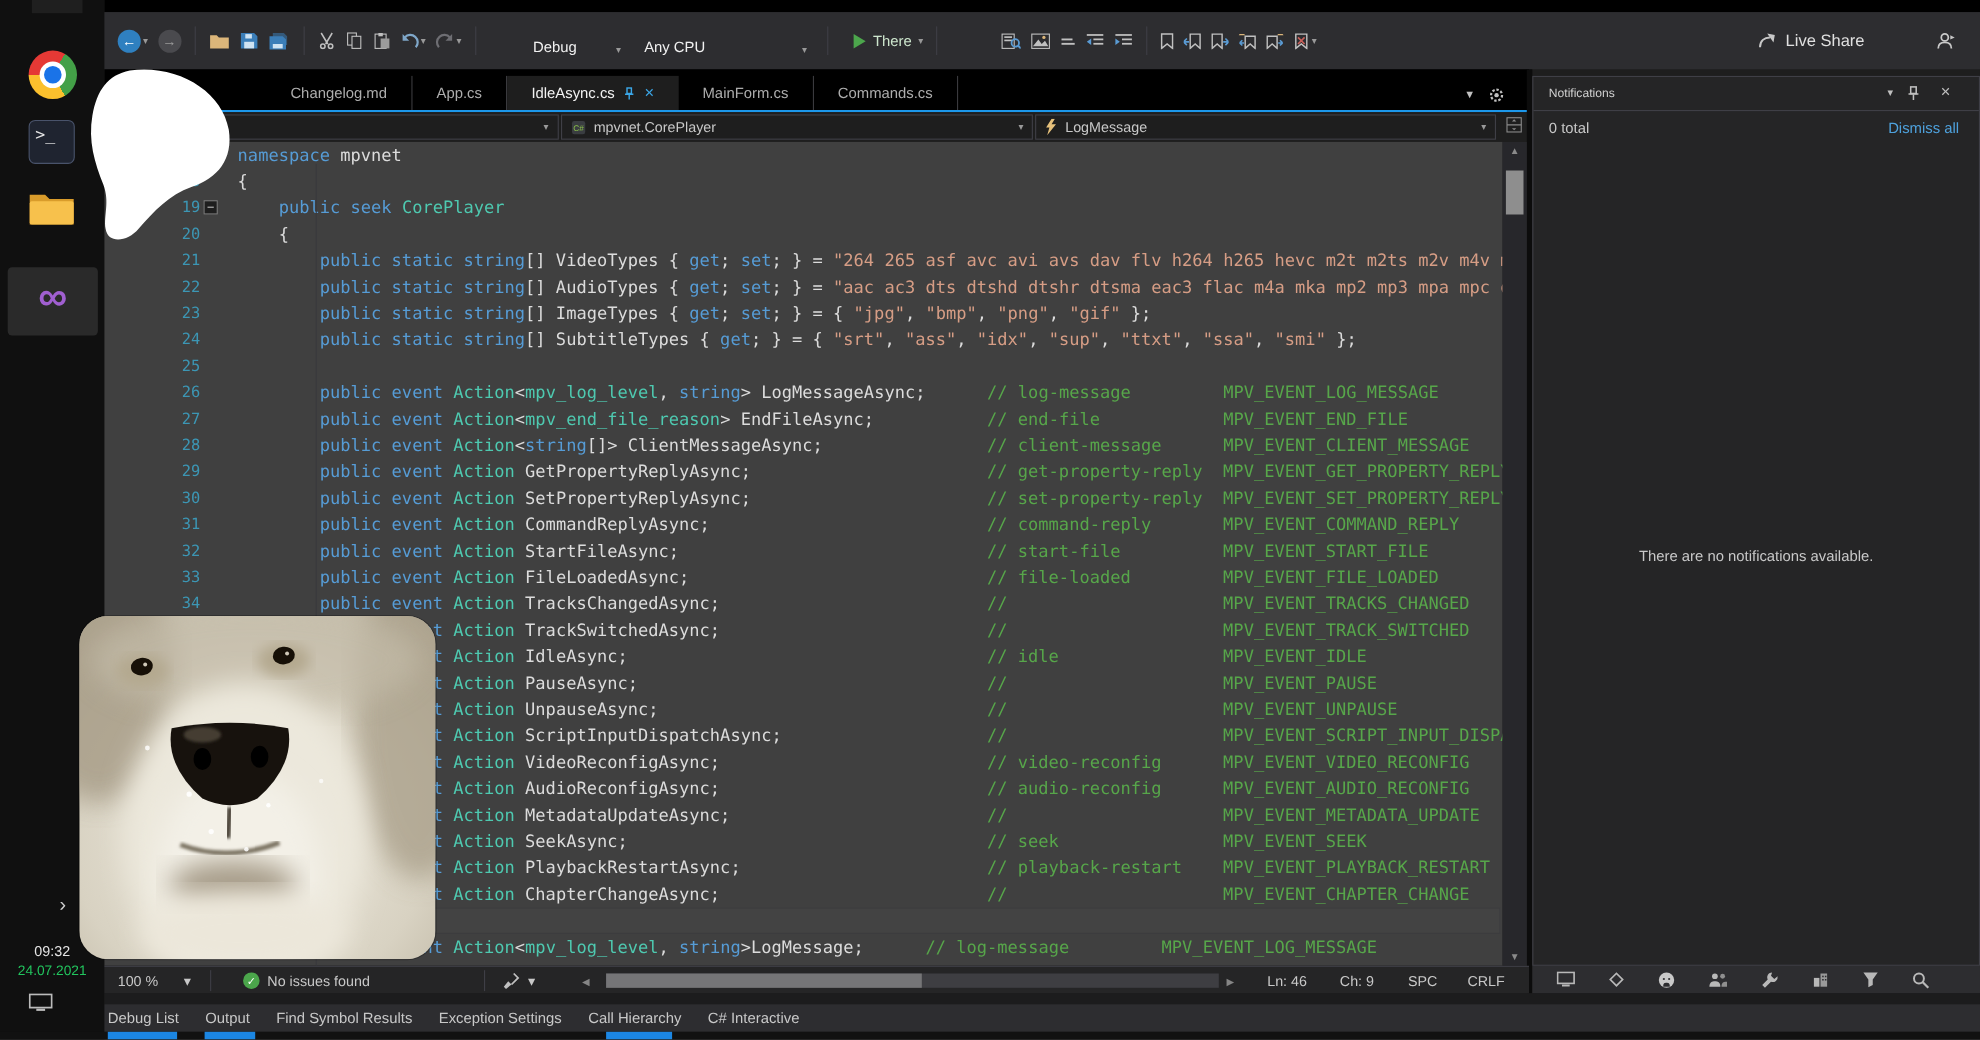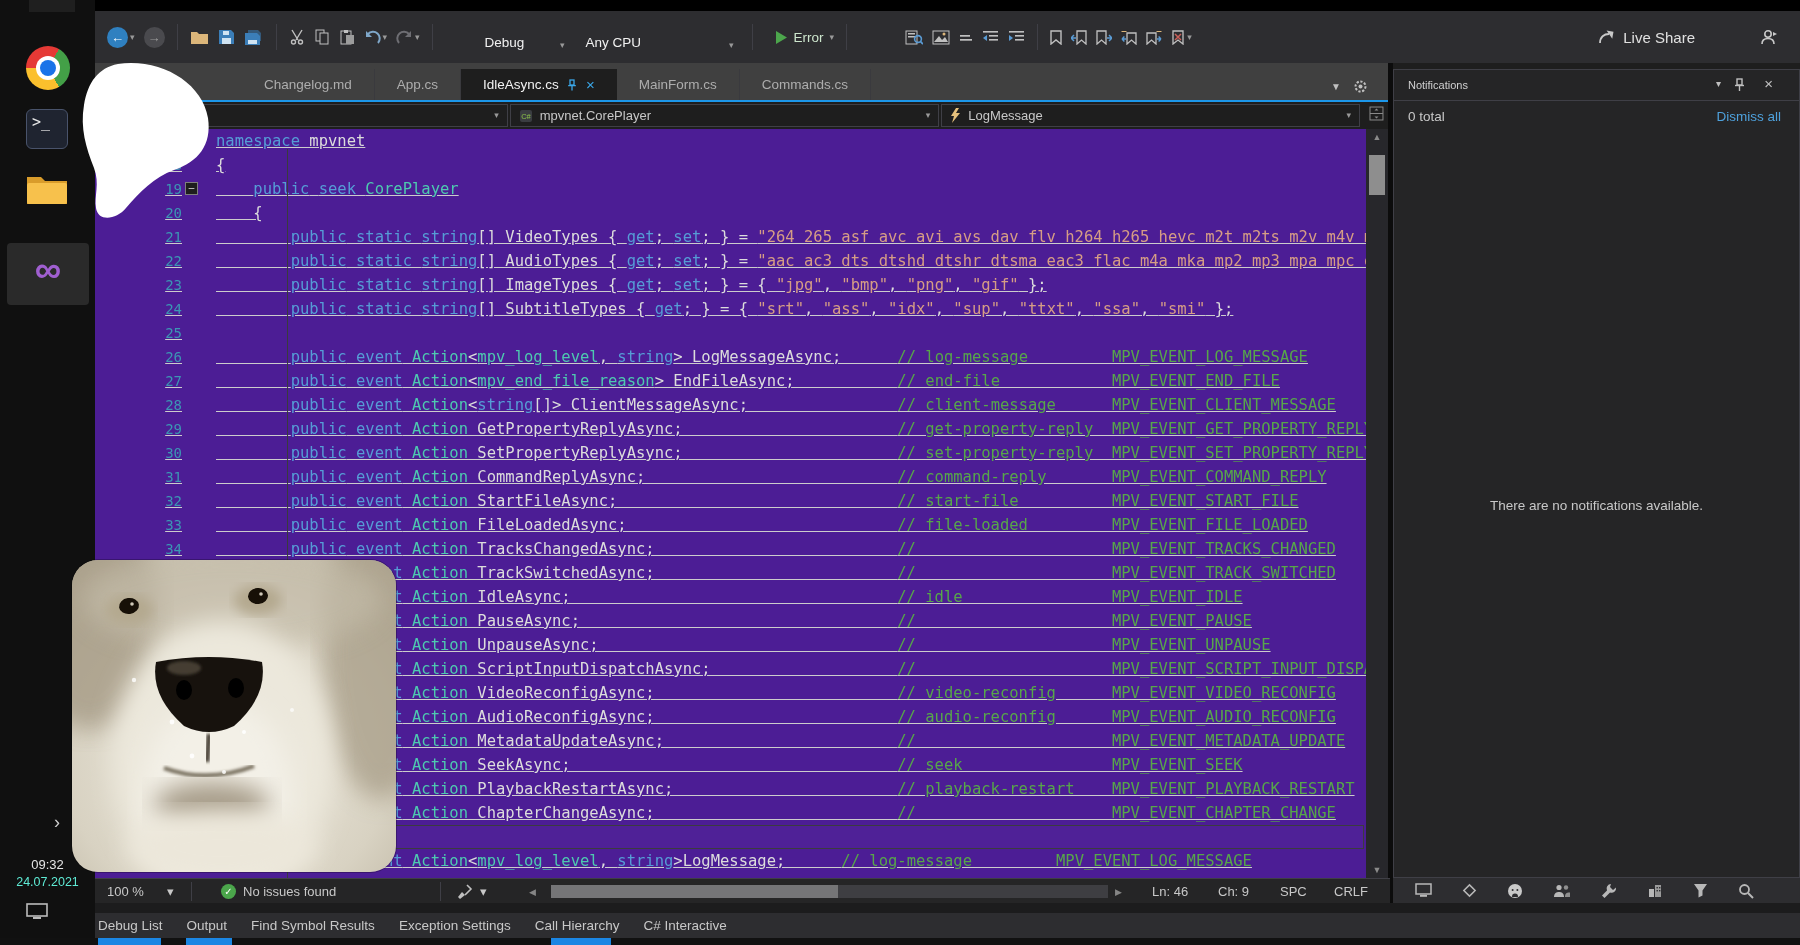--- a/index.html
+++ b/index.html
@@ -16,21 +16,21 @@
      background:conic-gradient(from 150deg,#fbc02d 0 120deg,#e53935 0 240deg,#43a047 0 360deg);}
   #chrome-ic::before{content:"";position:absolute;left:10px;top:10px;width:24px;height:24px;border-radius:50%;background:#fff;}
   #chrome-ic::after{content:"";position:absolute;left:14px;top:14px;width:16px;height:16px;border-radius:50%;background:#1a73e8;}
   #term-ic{top:109px;width:42px;height:40px;background:#1f2430;border:1px solid #49536b;border-radius:6px;
      color:#e8e8e8;font-family:"DejaVu Sans Mono",monospace;font-size:15px;line-height:18px;padding:3px 0 0 5px;box-sizing:border-box;}
   #folder-ic{top:172px;}
   #vs-tile{left:7px;top:243px;width:82px;height:62px;background:#2a2a2a;border-radius:4px;}
   #vs-ic{left:0;top:6px;width:82px;text-align:center;color:#a05fd0;font-size:37px;font-weight:bold;}
   #tb-chevron{left:54px;top:812px;color:#cfcfcf;font-size:18px;}
   #tb-clock{left:0;top:857px;width:95px;text-align:center;color:#e4e4e4;font-size:13px;}
-  #tb-date{left:0;top:875px;width:95px;text-align:center;color:#5eead4;font-size:12.5px;}
+  #tb-date{left:0;top:875px;width:95px;text-align:center;color:#22c55e;font-size:12.5px;}
   #tb-desktop{left:26px;top:903px;}
 
   
   #top-strip{left:95px;top:0;width:1705px;height:11px;background:#000;}
   #toolbar{left:95px;top:11px;width:1705px;height:52px;background:#2D2D30;display:flex;align-items:center;padding-left:12px;box-sizing:border-box;gap:9px;}
   .tbtn{display:flex;align-items:center;gap:2px;flex:none;}
   .circ{width:21px;height:21px;border-radius:50%;display:flex;align-items:center;justify-content:center;font-size:13px;color:#fff;}
   .circ.back{background:#2F80C0;}
   .circ.fwd{background:#4a4a4e;color:#9a9a9a;}
   .caret{color:#999;font-size:9px;line-height:9px;}
@@ -39,39 +39,39 @@
   #dd-debug{width:80px;margin-left:34px;}
   #dd-platform{width:148px;}
   #start-btn{display:flex;align-items:center;gap:6px;margin-left:10px;flex:none;}
   #start-btn span.lbl{color:#cde6cd;font-size:13.5px;}
   .ticon{flex:none;}
   #ls-group{margin-left:auto;display:flex;align-items:center;gap:8px;flex:none;}
   #ls-label{color:#E0E0E0;font-size:15px;}
   #fb-icon{margin-left:56px;margin-right:22px;}
 
   
-  #tabstrip{left:95px;top:63px;width:1295px;height:37px;background:#404040;}
+  #tabstrip{left:95px;top:63px;width:1295px;height:37px;background:#000000;}
   #tabs{position:absolute;left:147px;bottom:0;display:flex;align-items:stretch;height:31px;}
   .tab{display:flex;align-items:center;padding:0 22px;font-size:13.5px;color:#ADADAD;border-right:1px solid #3a3a3e;gap:8px;}
   .tab.active{background:#1E1E1E;color:#F2F2F2;border-right:none;}
   .tab .tclose{color:#3BA7E8;font-size:15px;line-height:14px;}
   #tabstrip-extra{position:absolute;right:22px;bottom:6px;display:flex;gap:12px;align-items:center;}
   #blue-underline{left:95px;top:100px;width:1295px;height:2px;background:#1C97EA;}
 
   
   #navbar{left:95px;top:102px;width:1295px;height:27px;background:#1E1E1E;display:flex;}
   .combo{border:1px solid #3F3F46;margin:2px 1px;display:flex;align-items:center;padding:0 8px;gap:7px;box-sizing:border-box;font-size:13px;color:#C8C8C8;}
   #combo-scope{width:413px;justify-content:flex-end;}
   #combo-type{width:431px;}
   #combo-member{width:420px;}
   .combo .grow{flex:1;}
   #split-grip{margin:3px 6px 0 8px;}
 
   
-  #editor{left:95px;top:129px;width:1271px;height:749px;background:#4c1d95;overflow:hidden;text-decoration:underline;}
+  #editor{left:95px;top:129px;width:1271px;height:749px;background:#404040;overflow:hidden;}
   #outline-line{position:absolute;left:192px;top:20px;width:1px;height:729px;background:#3a3a3e;}
   .code-row{display:flex;height:24px;line-height:24px;font-family:"DejaVu Sans Mono",monospace;font-size:15.5px;white-space:pre;}
   .ln{width:87px;text-align:right;color:#3C96B4;font-size:14px;flex:none;}
   .fold{width:34px;flex:none;position:relative;}
   .foldbox{position:absolute;left:3px;top:5px;width:13px;height:13px;border:1px solid #7e7e7e;background:#1E1E1E;color:#c0c0c0;
            font-size:11px;line-height:12px;text-align:center;box-sizing:border-box;z-index:2;}
   .code{flex:1;white-space:pre;}
   .tk-k{color:#569CD6;} .tk-t{color:#4EC9B0;} .tk-s{color:#D69D85;} .tk-c{color:#57A64A;} .tk-p{color:#DCDCDC;}
   #cur-line{position:absolute;left:121px;top:696px;width:1146px;height:22px;border:1px solid #3c3c3f;background:rgba(255,255,255,0.02);}
 
@@ -212,21 +212,21 @@
   </span>
   <span class="ddl" id="dd-platform">
     <span>Any CPU</span>
     <span class="caret">▾</span>
   </span>
   <span class="tsep"></span>
   <span id="start-btn">
     <svg width="13" height="15" viewBox="0 0 13 15">
         <path d="M1 1 L12 7.5 L1 14 z" fill="#4CA64C"></path>
       </svg>
-    <span class="lbl">Error</span>
+    <span class="lbl">There</span>
     <span class="caret">▾</span>
   </span>
   <span class="tsep"></span>
   <span class="ticon" style="margin-left:46px">
     <svg width="18" height="16" viewBox="0 0 18 16">
         <rect x="1" y="2" width="11" height="13" fill="none" stroke="#C0C0C0"></rect>
         <rect x="3" y="4" width="7" height="1.5" fill="#C0C0C0"></rect>
         <rect x="3" y="7" width="7" height="1.5" fill="#C0C0C0"></rect>
         <circle cx="13" cy="10" r="3.4" fill="none" stroke="#5A9BD4" stroke-width="1.6"></circle>
         <path d="M15.4 12.4 L18 15" stroke="#5A9BD4" stroke-width="1.8"></path>

